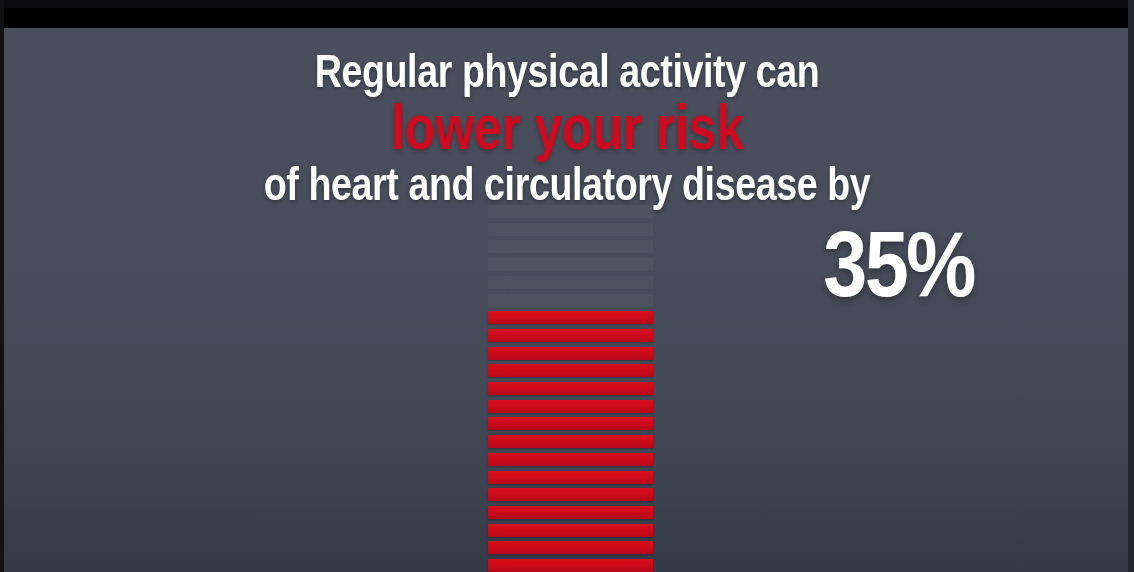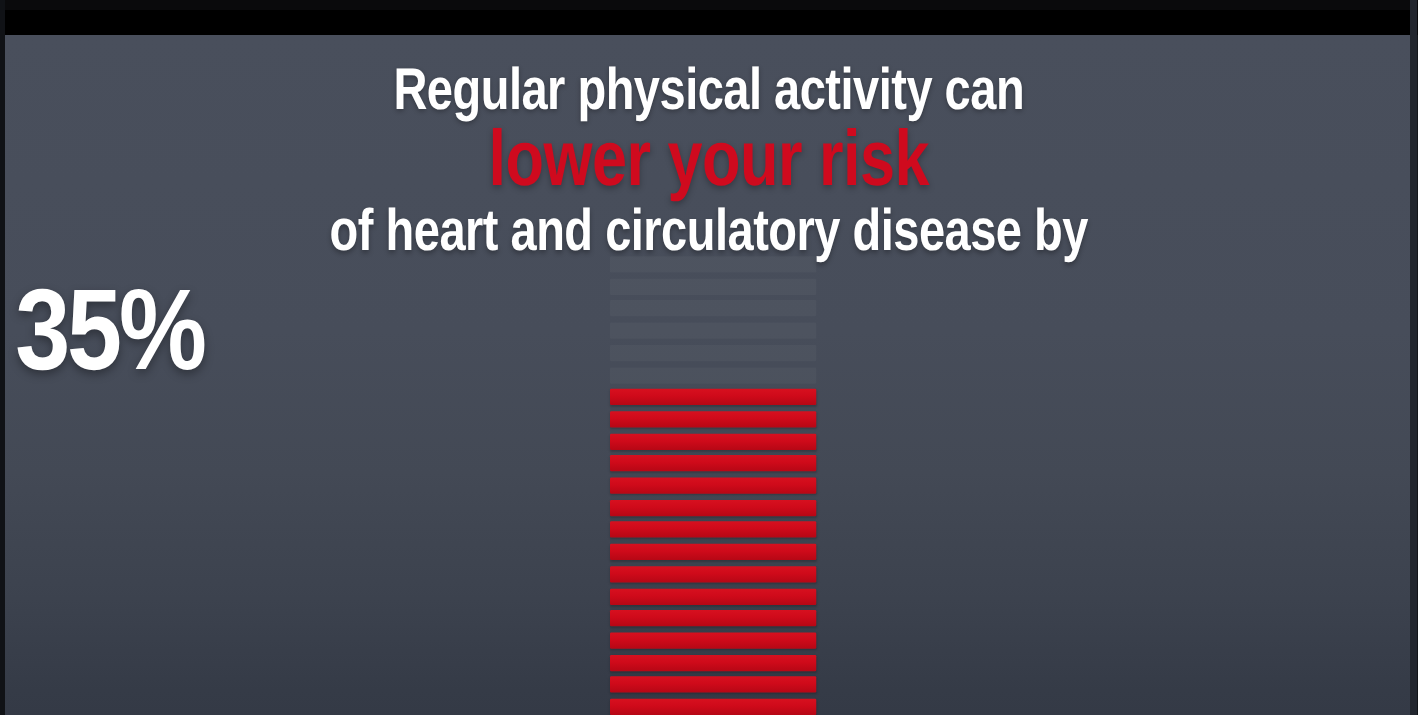--- a/index.html
+++ b/index.html
@@ -132,21 +132,21 @@
     background: linear-gradient(180deg, #d7101f 0%, #cf0a1a 45%, #b60715 100%);
     box-shadow: 0 1px 2px rgba(0,0,0,0.22);
   }
 
   
   #percent-value {
     position: absolute;
     left: 0;
     top: 190px;          
     width: 986px;
-    text-align: left;
+    text-align: right;
     z-index: 5;
     pointer-events: none;
   }
 
   #percent-value .pct-wrap {
     display: inline-block;
     font-family: "Liberation Sans", sans-serif;
     font-weight: bold;
     font-size: 92px;
     line-height: 92px;

